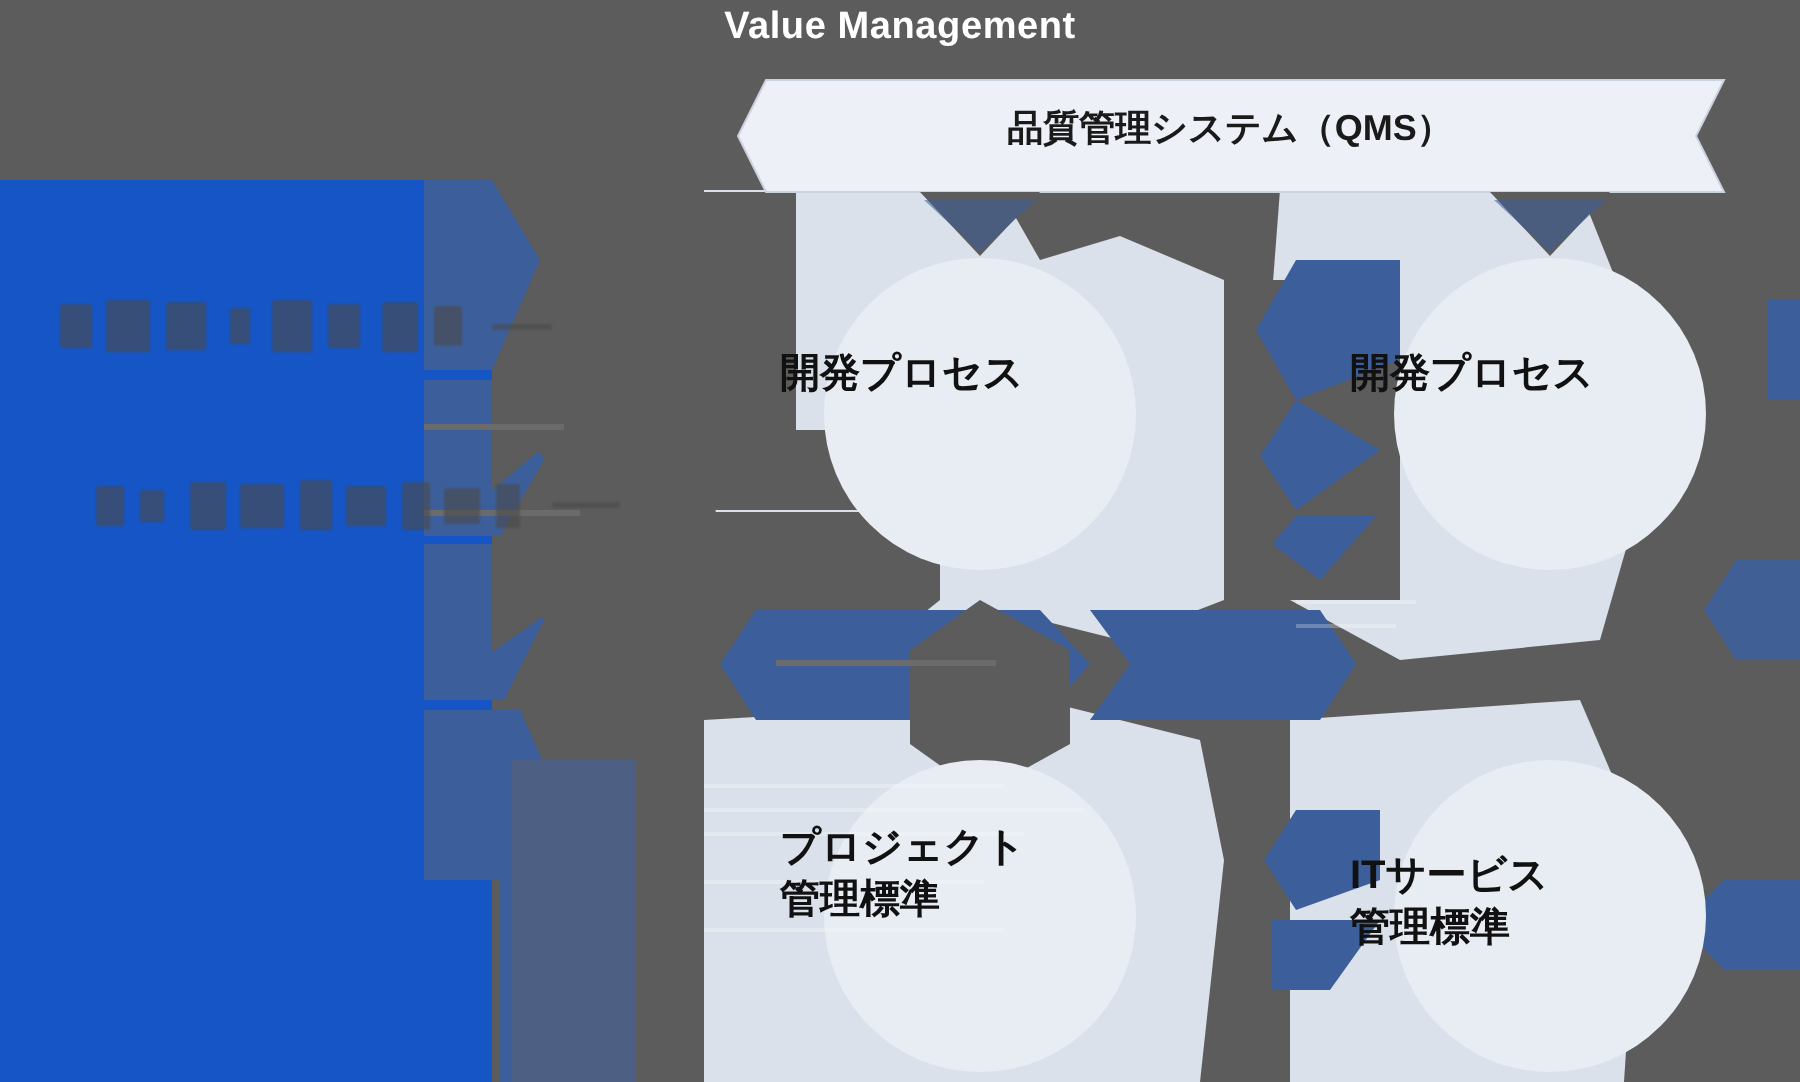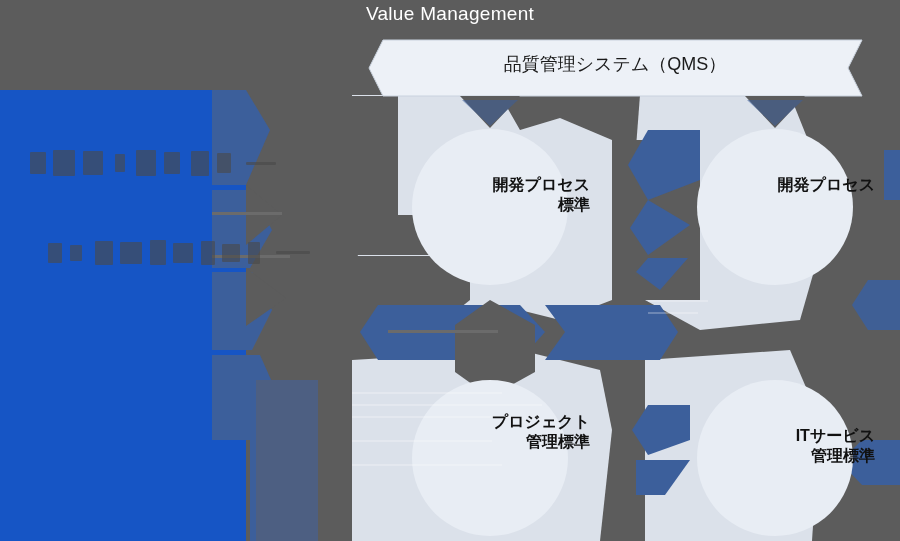--- a/index.html
+++ b/index.html
@@ -12,39 +12,39 @@
     position:relative;
   }
   #stage{position:absolute;inset:0;width:900px;height:541px;}
   svg.layer{position:absolute;left:0;top:0;width:900px;height:541px;}
   .ttl{
     position:absolute;
     left:0;right:0;top:3px;
     text-align:center;
     color:#ffffff;
     font-size:19px;
-    font-weight:normal;
+    font-weight:bold;
     letter-spacing:.3px;
     z-index:40;
     pointer-events:none;
   }
   .qms-label{
     position:absolute;
     left:380px;top:52px;width:470px;
     text-align:center;
     color:#1a1a1a;
     font-size:18px;
-    font-weight:400;
+    font-weight:700;
     z-index:40;
   }
   .node-label{
     position:absolute;
-    text-align:right;
+    text-align:left;
     color:#111111;
-    font-size:16px;
+    font-size:20px;
     font-weight:bold;
     line-height:1.28;
     z-index:40;
     width:200px;
   }
   .node-label span{display:block;}
   #lbl-dev{left:390px;top:175px;}
   #lbl-enh{left:675px;top:175px;}
   #lbl-prj{left:390px;top:412px;}
   #lbl-its{left:675px;top:426px;}
@@ -157,21 +157,20 @@
       <rect x="648" y="312" width="50" height="2" fill="#ffffff"></rect>
     </g>
   </svg>
 
   <div class="ttl">Value Management</div>
 
   <div class="qms-label">品質管理システム（QMS）</div>
 
   <div class="node-label" id="lbl-dev">
     <span>開発プロセス</span>
-    <span>標準</span>
   </div>
 
   <div class="node-label" id="lbl-enh">
     <span>開発プロセス</span>
   </div>
 
   <div class="node-label" id="lbl-prj">
     <span>プロジェクト</span>
     <span>管理標準</span>
   </div>

